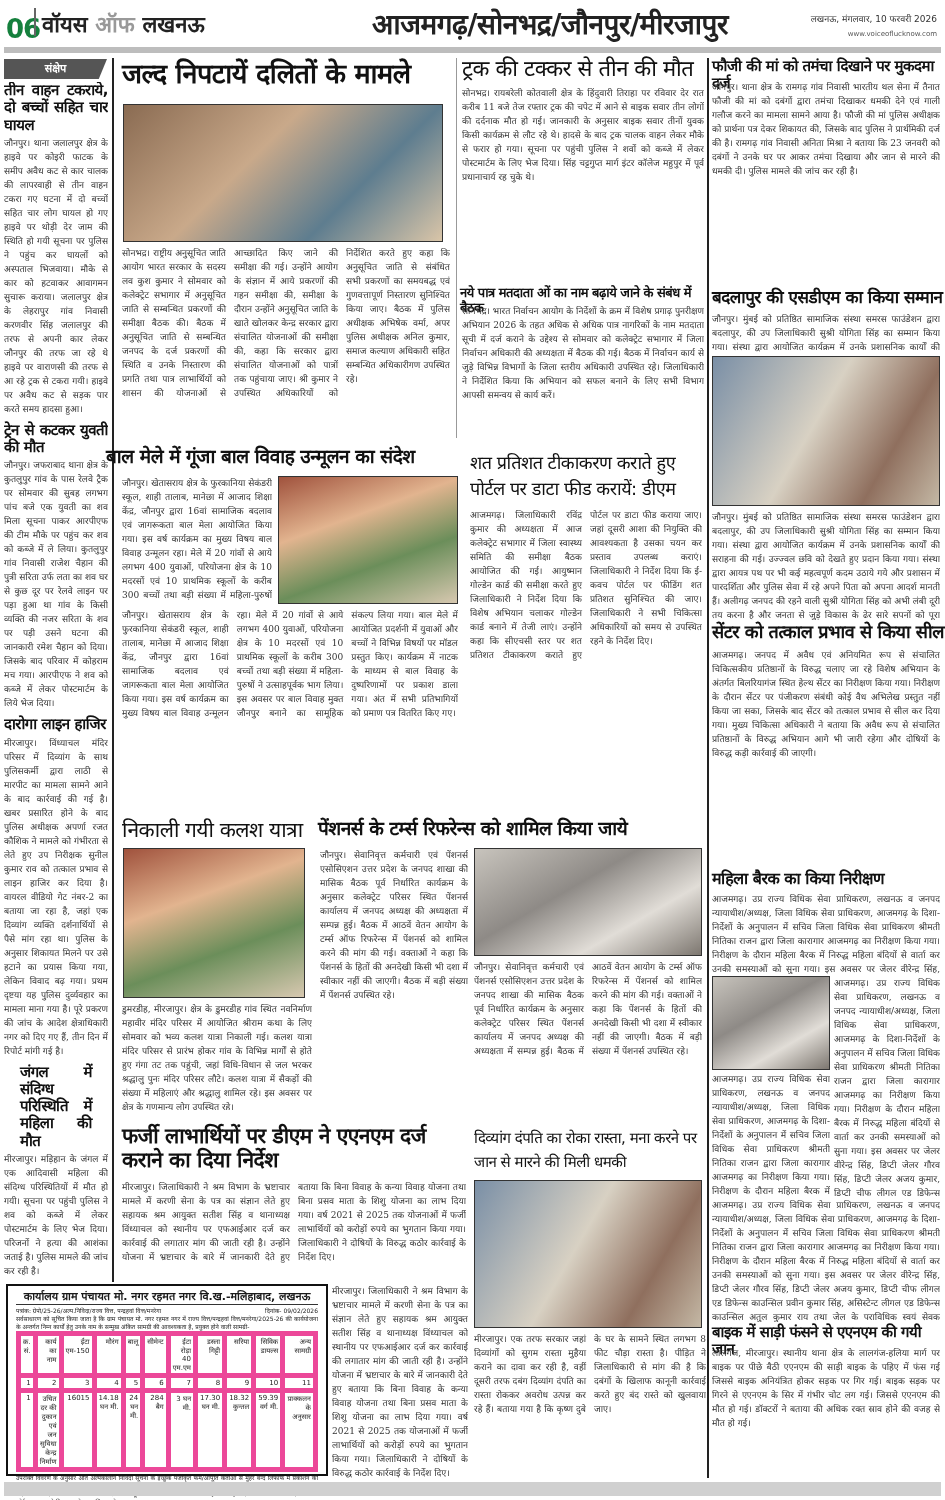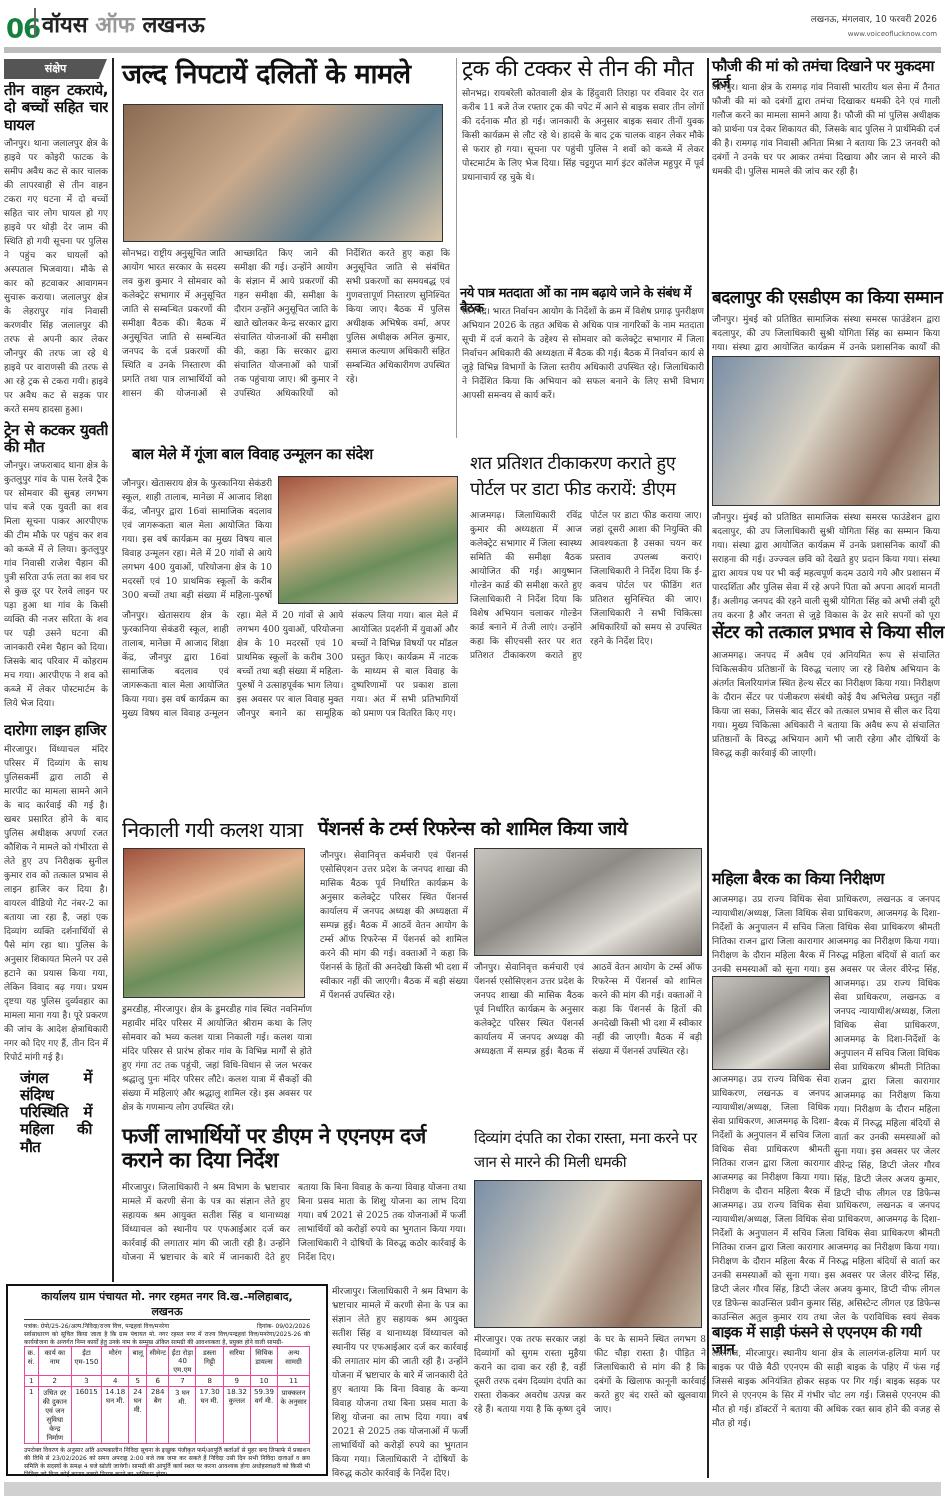--- a/index.html
+++ b/index.html
@@ -18,48 +18,50 @@
   .hl{font-family:"DejaVu Sans",sans-serif;font-weight:bold;color:#111;line-height:1.15;letter-spacing:-0.5px}
   .hl.light{font-weight:normal}
   .tag{position:absolute;left:4px;top:59px;width:103px;height:20px;background:#555;color:#fff;font:bold 11px "DejaVu Sans",sans-serif;text-align:center;line-height:20px;clip-path:polygon(0 0,100% 0,92% 100%,0 100%)}
   .ph{position:absolute;background:linear-gradient(135deg,#8a6b52,#c9a98a 40%,#5e7d8f 70%,#d9c5a8);border:1px solid #333}
   .ph.a{background:linear-gradient(160deg,#a0523d,#e2b48f 35%,#6b8e5a 65%,#d7c8b0)}
   .ph.b{background:linear-gradient(120deg,#7a8fa6,#d8d1c3 45%,#8f6f5e 75%,#c4b8a5)}
   .ph.c{background:linear-gradient(150deg,#c8c4bd,#8e8a86 40%,#e1ddd7 70%,#7d7770)}
   .txt{color:#333}
   .box{position:absolute;border:2px solid #111;background:#fff}
   table{border-collapse:collapse;font-size:7px;font-family:"DejaVu Sans",sans-serif;width:100%}
-  td,th{border:1px solid #ec4899;padding:1px 2px;text-align:center;vertical-align:top;font-weight:normal}
+  td,th{border:5px solid #ec4899;padding:1px 2px;text-align:right;vertical-align:top;font-weight:normal}
   .footbar{position:absolute;left:4px;top:1482px;width:937px;height:14px;background:#d0d0d0}
 </style>
 </head>
 <body>
 
 <div class="mast">
   <div class="pgno">06</div>
   <div class="pgsep"></div>
   <div class="paper">
     <span>वॉयस</span>
     <span class="of">ऑफ</span>
     <span>लखनऊ</span>
   </div>
+  <div class="region">आजमगढ़/सोनभद्र/जौनपुर/मीरजापुर</div>
   <div class="dateline">लखनऊ, मंगलवार, 10 फरवरी 2026</div>
   <div class="site">www.voiceoflucknow.com</div>
 </div>
 <div class="rule"></div>
 
 <div class="tag">संक्षेप</div>
 <div class="col" style="left:4px;top:82px;width:104px;height:1198px">
   <div class="hl" style="font-size:15px;margin-bottom:2px">तीन वाहन टकराये, दो बच्चों सहित चार घायल</div>
   <p class="txt">जौनपुर। थाना जलालपुर क्षेत्र के हाइवे पर कोइरी फाटक के समीप अवैध कट से कार चालक की लापरवाही से तीन वाहन टकरा गए घटना में दो बच्चों सहित चार लोग घायल हो गए हाइवे पर थोड़ी देर जाम की स्थिति हो गयी सूचना पर पुलिस ने पहुंच कर घायलों को अस्पताल भिजवाया। मौके से कार को हटवाकर आवागमन सुचारू कराया। जलालपुर क्षेत्र के लेहरापुर गांव निवासी करणवीर सिंह जलालपुर की तरफ से अपनी कार लेकर जौनपुर की तरफ जा रहे थे हाइवे पर वाराणसी की तरफ से आ रहे ट्रक से टकरा गयी। हाइवे पर अवैध कट से सड़क पार करते समय हादसा हुआ।</p>
   <div class="hl" style="font-size:15px;margin:6px 0 2px">ट्रेन से कटकर युवती की मौत</div>
   <p class="txt">जौनपुर। जफराबाद थाना क्षेत्र के कुतलुपुर गांव के पास रेलवे ट्रैक पर सोमवार की सुबह लगभग पांच बजे एक युवती का शव मिला सूचना पाकर आरपीएफ की टीम मौके पर पहुंच कर शव को कब्जे में ले लिया। कुतलुपुर गांव निवासी राजेश चैहान की पुत्री सरिता उर्फ लता का शव घर से कुछ दूर पर रेलवे लाइन पर पड़ा हुआ था गांव के किसी व्यक्ति की नजर सरिता के शव पर पड़ी उसने घटना की जानकारी रमेश चैहान को दिया। जिसके बाद परिवार में कोहराम मच गया। आरपीएफ ने शव को कब्जे में लेकर पोस्टमार्टम के लिये भेज दिया।</p>
-  <div class="hl" style="font-size:15px;margin:12px 0 2px">दारोगा लाइन हाजिर</div>
+  <div class="hl" style="font-size:15px;margin:6px 0 2px">दारोगा लाइन हाजिर</div>
   <p class="txt">मीरजापुर। विंध्याचल मंदिर परिसर में दिव्यांग के साथ पुलिसकर्मी द्वारा लाठी से मारपीट का मामला सामने आने के बाद कार्रवाई की गई है। खबर प्रसारित होने के बाद पुलिस अधीक्षक अपर्णा रजत कौशिक ने मामले को गंभीरता से लेते हुए उप निरीक्षक सुनील कुमार राव को तत्काल प्रभाव से लाइन हाजिर कर दिया है। वायरल वीडियो गेट नंबर-2 का बताया जा रहा है, जहां एक दिव्यांग व्यक्ति दर्शनार्थियों से पैसे मांग रहा था। पुलिस के अनुसार शिकायत मिलने पर उसे हटाने का प्रयास किया गया, लेकिन विवाद बढ़ गया। प्रथम दृष्टया यह पुलिस दुर्व्यवहार का मामला माना गया है। पूरे प्रकरण की जांच के आदेश क्षेत्राधिकारी नगर को दिए गए हैं, तीन दिन में रिपोर्ट मांगी गई है।</p>
   <div class="hl" style="font-size:15px;margin:6px 16px 2px">जंगल में संदिग्ध परिस्थिति में महिला की मौत</div>
+  <p class="txt">मीरजापुर। मड़िहान के जंगल में एक आदिवासी महिला की संदिग्ध परिस्थितियों में मौत हो गयी। सूचना पर पहुंची पुलिस ने शव को कब्जे में लेकर पोस्टमार्टम के लिए भेज दिया। परिजनों ने हत्या की आशंका जताई है। पुलिस मामले की जांच कर रही है।</p>
 </div>
 <div class="vline" style="left:112px;top:58px;height:1224px"></div>
 
 <div class="hl" style="position:absolute;left:122px;top:58px;width:330px;font-size:27px">जल्द निपटायें दलितों के मामले</div>
 <div class="ph" style="left:123px;top:104px;width:320px;height:138px"></div>
 <div class="col" style="left:122px;top:246px;width:328px;height:186px;column-count:3;column-gap:8px">
   <p class="txt">सोनभद्र। राष्ट्रीय अनुसूचित जाति आयोग भारत सरकार के सदस्य लव कुश कुमार ने सोमवार को कलेक्ट्रेट सभागार में अनुसूचित जाति से सम्बन्धित प्रकरणों की समीक्षा बैठक की। बैठक में अनुसूचित जाति से सम्बन्धित जनपद के दर्ज प्रकरणों की स्थिति व उनके निस्तारण की प्रगति तथा पात्र लाभार्थियों को शासन की योजनाओं से आच्छादित किए जाने की समीक्षा की गई। उन्होंने आयोग के संज्ञान में आये प्रकरणों की गहन समीक्षा की, समीक्षा के दौरान उन्होंने अनुसूचित जाति के खाते खोलकर केन्द्र सरकार द्वारा संचालित योजनाओं की समीक्षा की, कहा कि सरकार द्वारा संचालित योजनाओं को पात्रों तक पहुंचाया जाए। श्री कुमार ने उपस्थित अधिकारियों को निर्देशित करते हुए कहा कि अनुसूचित जाति से संबंधित सभी प्रकरणों का समयबद्ध एवं गुणवत्तापूर्ण निस्तारण सुनिश्चित किया जाए। बैठक में पुलिस अधीक्षक अभिषेक वर्मा, अपर पुलिस अधीक्षक अनिल कुमार, समाज कल्याण अधिकारी सहित सम्बन्धित अधिकारीगण उपस्थित रहे।</p>
 </div>
 
 <div class="vline" style="left:456px;top:58px;height:380px;width:1px;background:#999"></div>
@@ -101,21 +103,21 @@
   <p class="txt">आजमगढ़। उप्र राज्य विधिक सेवा प्राधिकरण, लखनऊ व जनपद न्यायाधीश/अध्यक्ष, जिला विधिक सेवा प्राधिकरण, आजमगढ़ के दिशा-निर्देशों के अनुपालन में सचिव जिला विधिक सेवा प्राधिकरण श्रीमती नितिका राजन द्वारा जिला कारागार आजमगढ़ का निरीक्षण किया गया। निरीक्षण के दौरान महिला बैरक में निरुद्ध महिला बंदियों से वार्ता कर उनकी समस्याओं को सुना गया। इस अवसर पर जेलर वीरेन्द्र सिंह, डिप्टी जेलर गौरव सिंह, डिप्टी जेलर अजय कुमार, डिप्टी चीफ लीगल एड डिफेन्स काउन्सिल प्रवीन कुमार सिंह, असिस्टेन्ट लीगल एड डिफेन्स काउन्सिल अतुल कुमार राय तथा जेल के पराविधिक स्वयं सेवक उपस्थित रहे।</p>
 </div>
 <div class="col" style="left:712px;top:1198px;width:228px;height:124px">
   <p class="txt">आजमगढ़। उप्र राज्य विधिक सेवा प्राधिकरण, लखनऊ व जनपद न्यायाधीश/अध्यक्ष, जिला विधिक सेवा प्राधिकरण, आजमगढ़ के दिशा-निर्देशों के अनुपालन में सचिव जिला विधिक सेवा प्राधिकरण श्रीमती नितिका राजन द्वारा जिला कारागार आजमगढ़ का निरीक्षण किया गया। निरीक्षण के दौरान महिला बैरक में निरुद्ध महिला बंदियों से वार्ता कर उनकी समस्याओं को सुना गया। इस अवसर पर जेलर वीरेन्द्र सिंह, डिप्टी जेलर गौरव सिंह, डिप्टी जेलर अजय कुमार, डिप्टी चीफ लीगल एड डिफेन्स काउन्सिल प्रवीन कुमार सिंह, असिस्टेन्ट लीगल एड डिफेन्स काउन्सिल अतुल कुमार राय तथा जेल के पराविधिक स्वयं सेवक उपस्थित रहे।</p>
 </div>
 <div class="hl" style="position:absolute;left:712px;top:1324px;width:232px;font-size:15px">बाइक में साड़ी फंसने से एएनएम की गयी जान</div>
 <div class="col" style="left:712px;top:1346px;width:228px;height:132px">
   <p class="txt">लालगंज, मीरजापुर। स्थानीय थाना क्षेत्र के लालगंज-हलिया मार्ग पर बाइक पर पीछे बैठी एएनएम की साड़ी बाइक के पहिए में फंस गई जिससे बाइक अनियंत्रित होकर सड़क पर गिर गई। बाइक सड़क पर गिरने से एएनएम के सिर में गंभीर चोट लग गई। जिससे एएनएम की मौत हो गई। डॉक्टरों ने बताया की अधिक रक्त स्राव होने की वजह से मौत हो गई।</p>
 </div>
 
-<div class="hl" style="position:absolute;left:132px;top:446px;width:340px;font-size:15px">बाल मेले में गूंजा बाल विवाह उन्मूलन का संदेश</div>
+<div class="hl" style="position:absolute;left:106px;top:446px;width:340px;font-size:19px">बाल मेले में गूंजा बाल विवाह उन्मूलन का संदेश</div>
 <div class="col" style="left:122px;top:476px;width:150px;height:128px">
   <p class="txt">जौनपुर। खेतासराय क्षेत्र के फुरकानिया सेकंडरी स्कूल, शाही तालाब, मानेछा में आजाद शिक्षा केंद्र, जौनपुर द्वारा 16वां सामाजिक बदलाव एवं जागरूकता बाल मेला आयोजित किया गया। इस वर्ष कार्यक्रम का मुख्य विषय बाल विवाह उन्मूलन रहा। मेले में 20 गांवों से आये लगभग 400 युवाओं, परियोजना क्षेत्र के 10 मदरसों एवं 10 प्राथमिक स्कूलों के करीब 300 बच्चों तथा बड़ी संख्या में महिला-पुरुषों ने उत्साहपूर्वक भाग लिया। इस अवसर पर बाल विवाह मुक्त जौनपुर बनाने का सामूहिक संकल्प लिया गया। बाल मेले में आयोजित प्रदर्शनी में युवाओं और बच्चों ने विभिन्न विषयों पर मॉडल प्रस्तुत किए। कार्यक्रम में नाटक के माध्यम से बाल विवाह के दुष्परिणामों पर प्रकाश डाला गया। अंत में सभी प्रतिभागियों को प्रमाण पत्र वितरित किए गए।</p>
 </div>
 <div class="ph a" style="left:278px;top:476px;width:180px;height:128px"></div>
 <div class="col" style="left:122px;top:608px;width:336px;height:200px;column-count:3;column-gap:8px">
   <p class="txt">जौनपुर। खेतासराय क्षेत्र के फुरकानिया सेकंडरी स्कूल, शाही तालाब, मानेछा में आजाद शिक्षा केंद्र, जौनपुर द्वारा 16वां सामाजिक बदलाव एवं जागरूकता बाल मेला आयोजित किया गया। इस वर्ष कार्यक्रम का मुख्य विषय बाल विवाह उन्मूलन रहा। मेले में 20 गांवों से आये लगभग 400 युवाओं, परियोजना क्षेत्र के 10 मदरसों एवं 10 प्राथमिक स्कूलों के करीब 300 बच्चों तथा बड़ी संख्या में महिला-पुरुषों ने उत्साहपूर्वक भाग लिया। इस अवसर पर बाल विवाह मुक्त जौनपुर बनाने का सामूहिक संकल्प लिया गया। बाल मेले में आयोजित प्रदर्शनी में युवाओं और बच्चों ने विभिन्न विषयों पर मॉडल प्रस्तुत किए। कार्यक्रम में नाटक के माध्यम से बाल विवाह के दुष्परिणामों पर प्रकाश डाला गया। अंत में सभी प्रतिभागियों को प्रमाण पत्र वितरित किए गए।</p>
 </div>
 
 <div class="hl light" style="position:absolute;left:470px;top:450px;width:235px;font-size:18px;line-height:26px">शत प्रतिशत टीकाकरण कराते हुए पोर्टल पर डाटा फीड करायें: डीएम</div>
 <div class="col" style="left:470px;top:508px;width:232px;height:300px;column-count:2;column-gap:8px">
@@ -144,21 +146,21 @@
 <div class="col" style="left:332px;top:1284px;width:136px;height:196px">
   <p class="txt">मीरजापुर। जिलाधिकारी ने श्रम विभाग के भ्रष्टाचार मामले में करणी सेना के पत्र का संज्ञान लेते हुए सहायक श्रम आयुक्त सतीश सिंह व थानाध्यक्ष विंध्याचल को स्थानीय पर एफआईआर दर्ज कर कार्रवाई की लगातार मांग की जाती रही है। उन्होंने योजना में भ्रष्टाचार के बारे में जानकारी देते हुए बताया कि बिना विवाह के कन्या विवाह योजना तथा बिना प्रसव माता के शिशु योजना का लाभ दिया गया। वर्ष 2021 से 2025 तक योजनाओं में फर्जी लाभार्थियों को करोड़ों रुपये का भुगतान किया गया। जिलाधिकारी ने दोषियों के विरुद्ध कठोर कार्रवाई के निर्देश दिए।</p>
 </div>
 
 <div class="hl light" style="position:absolute;left:474px;top:1126px;width:232px;font-size:15px;line-height:24px">दिव्यांग दंपति का रोका रास्ता, मना करने पर जान से मारने की मिली धमकी</div>
 <div class="ph b" style="left:474px;top:1180px;width:228px;height:148px"></div>
 <div class="col" style="left:474px;top:1332px;width:232px;height:148px;column-count:2;column-gap:8px">
   <p class="txt">मीरजापुर। एक तरफ सरकार जहां दिव्यांगों को सुगम रास्ता मुहैया कराने का दावा कर रही है, वहीं दूसरी तरफ दबंग दिव्यांग दंपति का रास्ता रोककर अवरोध उत्पन्न कर रहे हैं। बताया गया है कि कृष्ण दुबे के घर के सामने स्थित लगभग 8 फीट चौड़ा रास्ता है। पीड़ित ने जिलाधिकारी से मांग की है कि दबंगों के खिलाफ कानूनी कार्रवाई करते हुए बंद रास्ते को खुलवाया जाए।</p>
 </div>
 
-<div class="box" style="left:6px;top:1284px;width:322px;height:192px;padding:2px 16px">
+<div class="box" style="left:6px;top:1284px;width:322px;height:192px;padding:2px 8px">
   <div style="font:bold 11px 'DejaVu Sans',sans-serif;text-align:center;border-bottom:1px solid #333;padding-bottom:1px">कार्यालय ग्राम पंचायत मो. नगर रहमत नगर वि.ख.-मलिहाबाद, लखनऊ</div>
   <div style="display:flex;justify-content:space-between;font:6px 'DejaVu Sans',sans-serif;margin-top:2px">
     <span>पत्रांक: ग्रेपो/25-26/अल्प.निविदा/राज्य वित्त, पन्द्रहवां वित्त/मनरेगा</span>
     <span>दिनांक- 09/02/2026</span>
   </div>
   <div style="font:6px/8px 'DejaVu Sans',sans-serif;text-align:justify;height:16px;overflow:hidden">सर्वसाधारण को सूचित किया जाता है कि ग्राम पंचायत मो. नगर रहमत नगर में राज्य वित्त/पन्द्रहवां वित्त/मनरेगा/2025-26 की कार्ययोजना के अन्तर्गत निम्न कार्यों हेतु उनके नाम के सम्मुख अंकित सामग्री की आवश्यकता है, प्रयुक्त होने वाली सामग्री-</div>
   <table>
     <tbody>
         <tr>
       <th>क्र. सं.</th>

